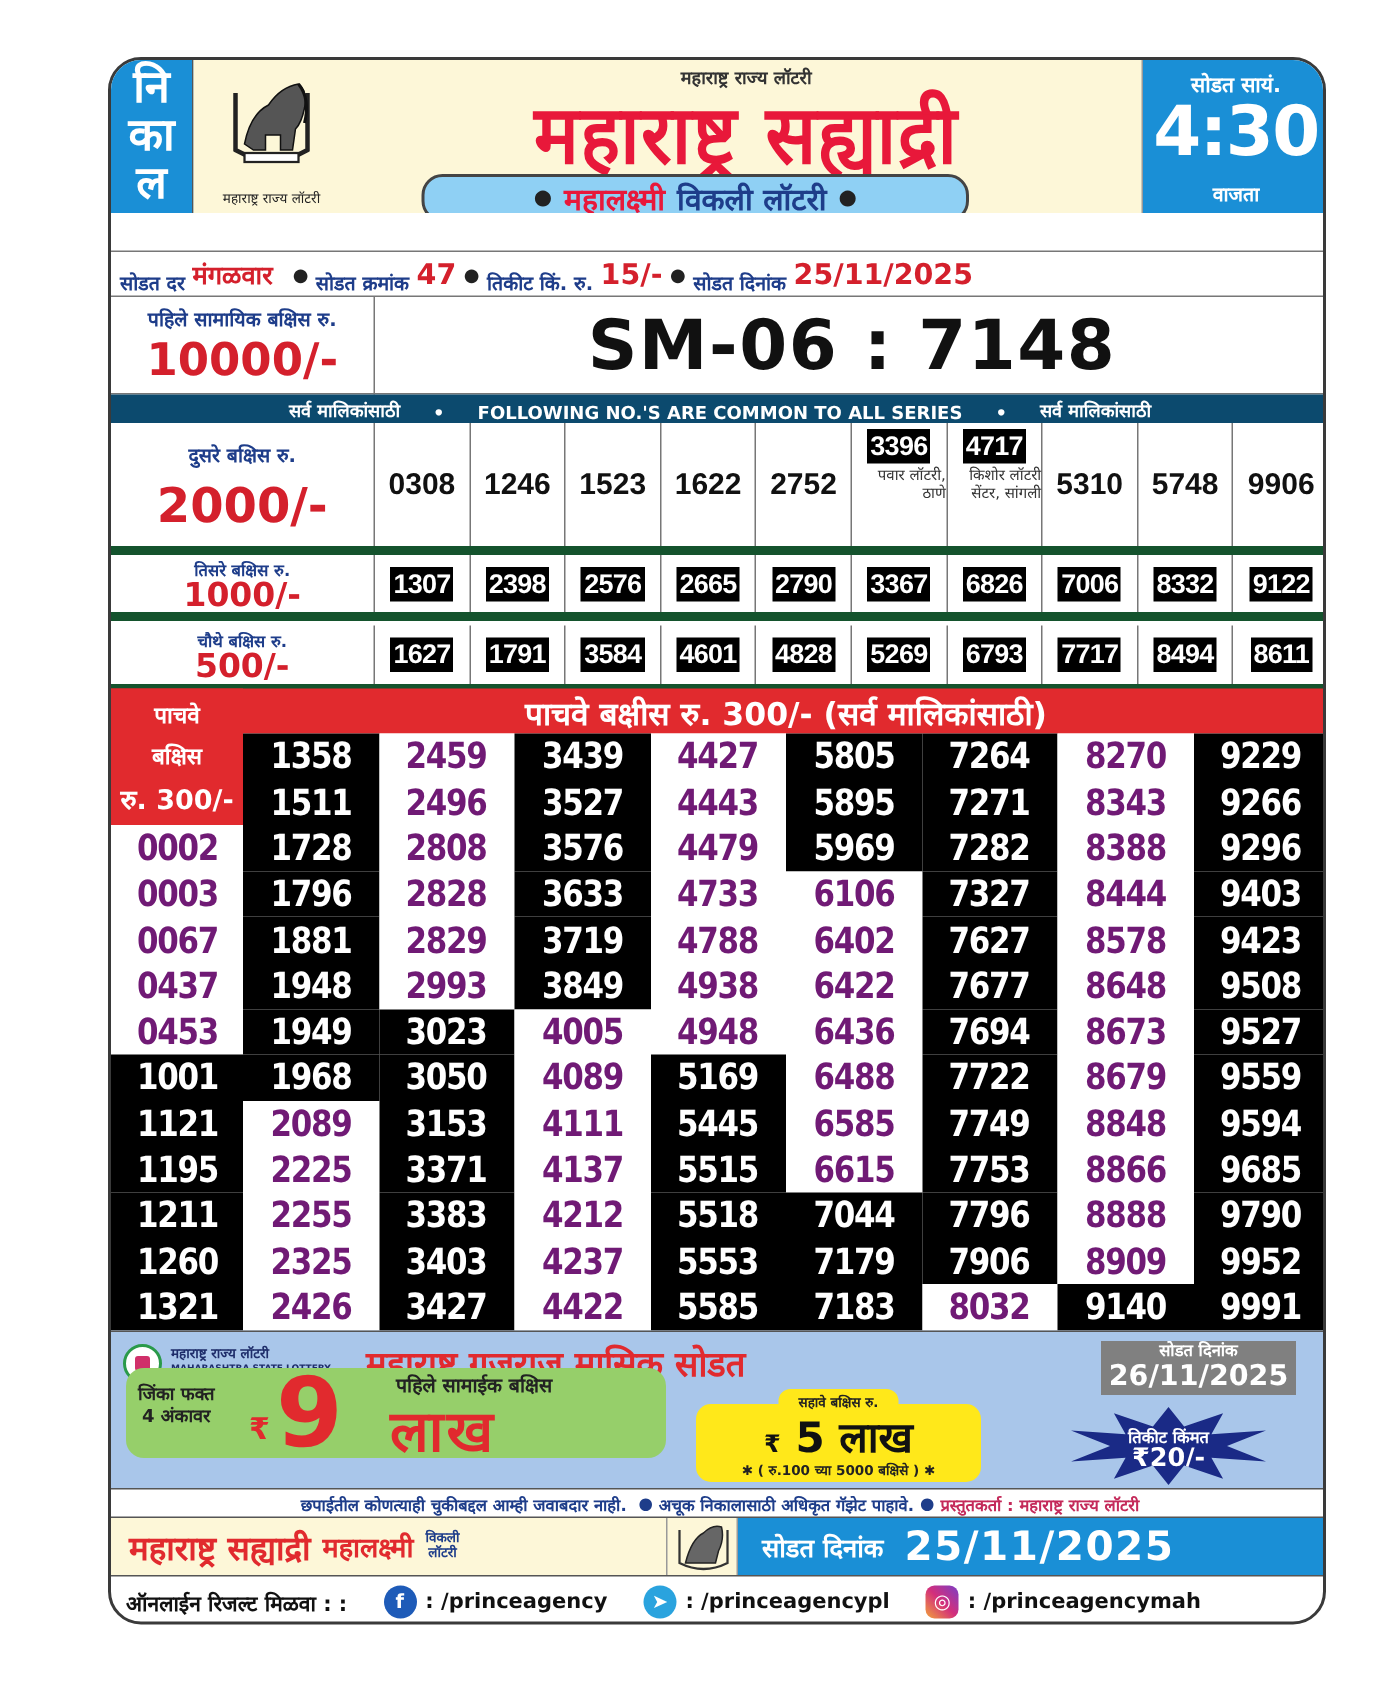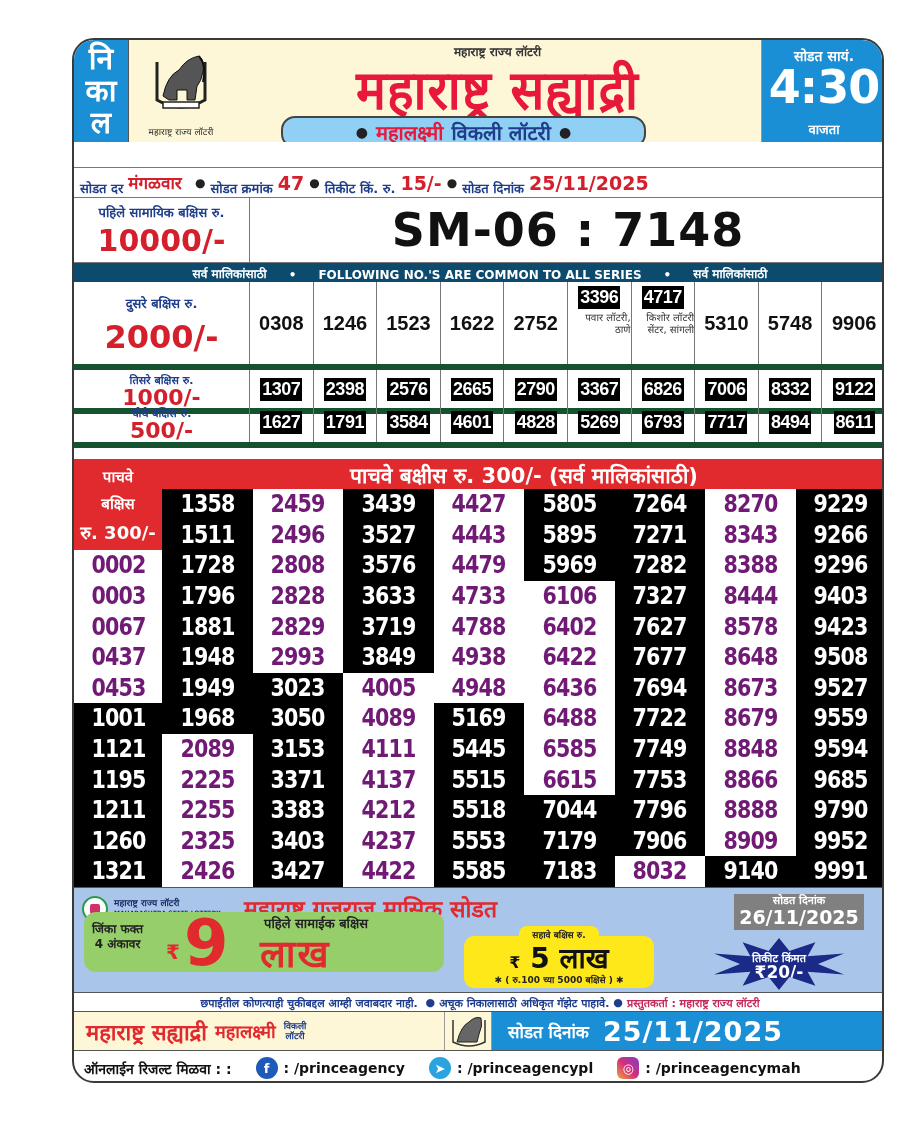--- a/index.html
+++ b/index.html
@@ -364,21 +364,21 @@
         </div>
         <div class="prize-cell">
           <span class="num-box">8332</span>
         </div>
         <div class="prize-cell">
           <span class="num-box">9122</span>
         </div>
       </div>
   </div>
 
-  <div class="abs prize-row" style="top:363px;height:45px;">
+  <div class="abs prize-row" style="top:377px;height:45px;">
     <div class="prize-label">
       <div class="pl-small" style="font-size:11px;margin-top:2px;">चौथे बक्षिस रु.</div>
       <div class="pl-amt" style="font-size:22px;line-height:22px;">500/-</div>
     </div>
     <div class="prize-cells" id="fourth-cells">
         <div class="prize-cell">
           <span class="num-box">1627</span>
         </div>
         <div class="prize-cell">
           <span class="num-box">1791</span>

